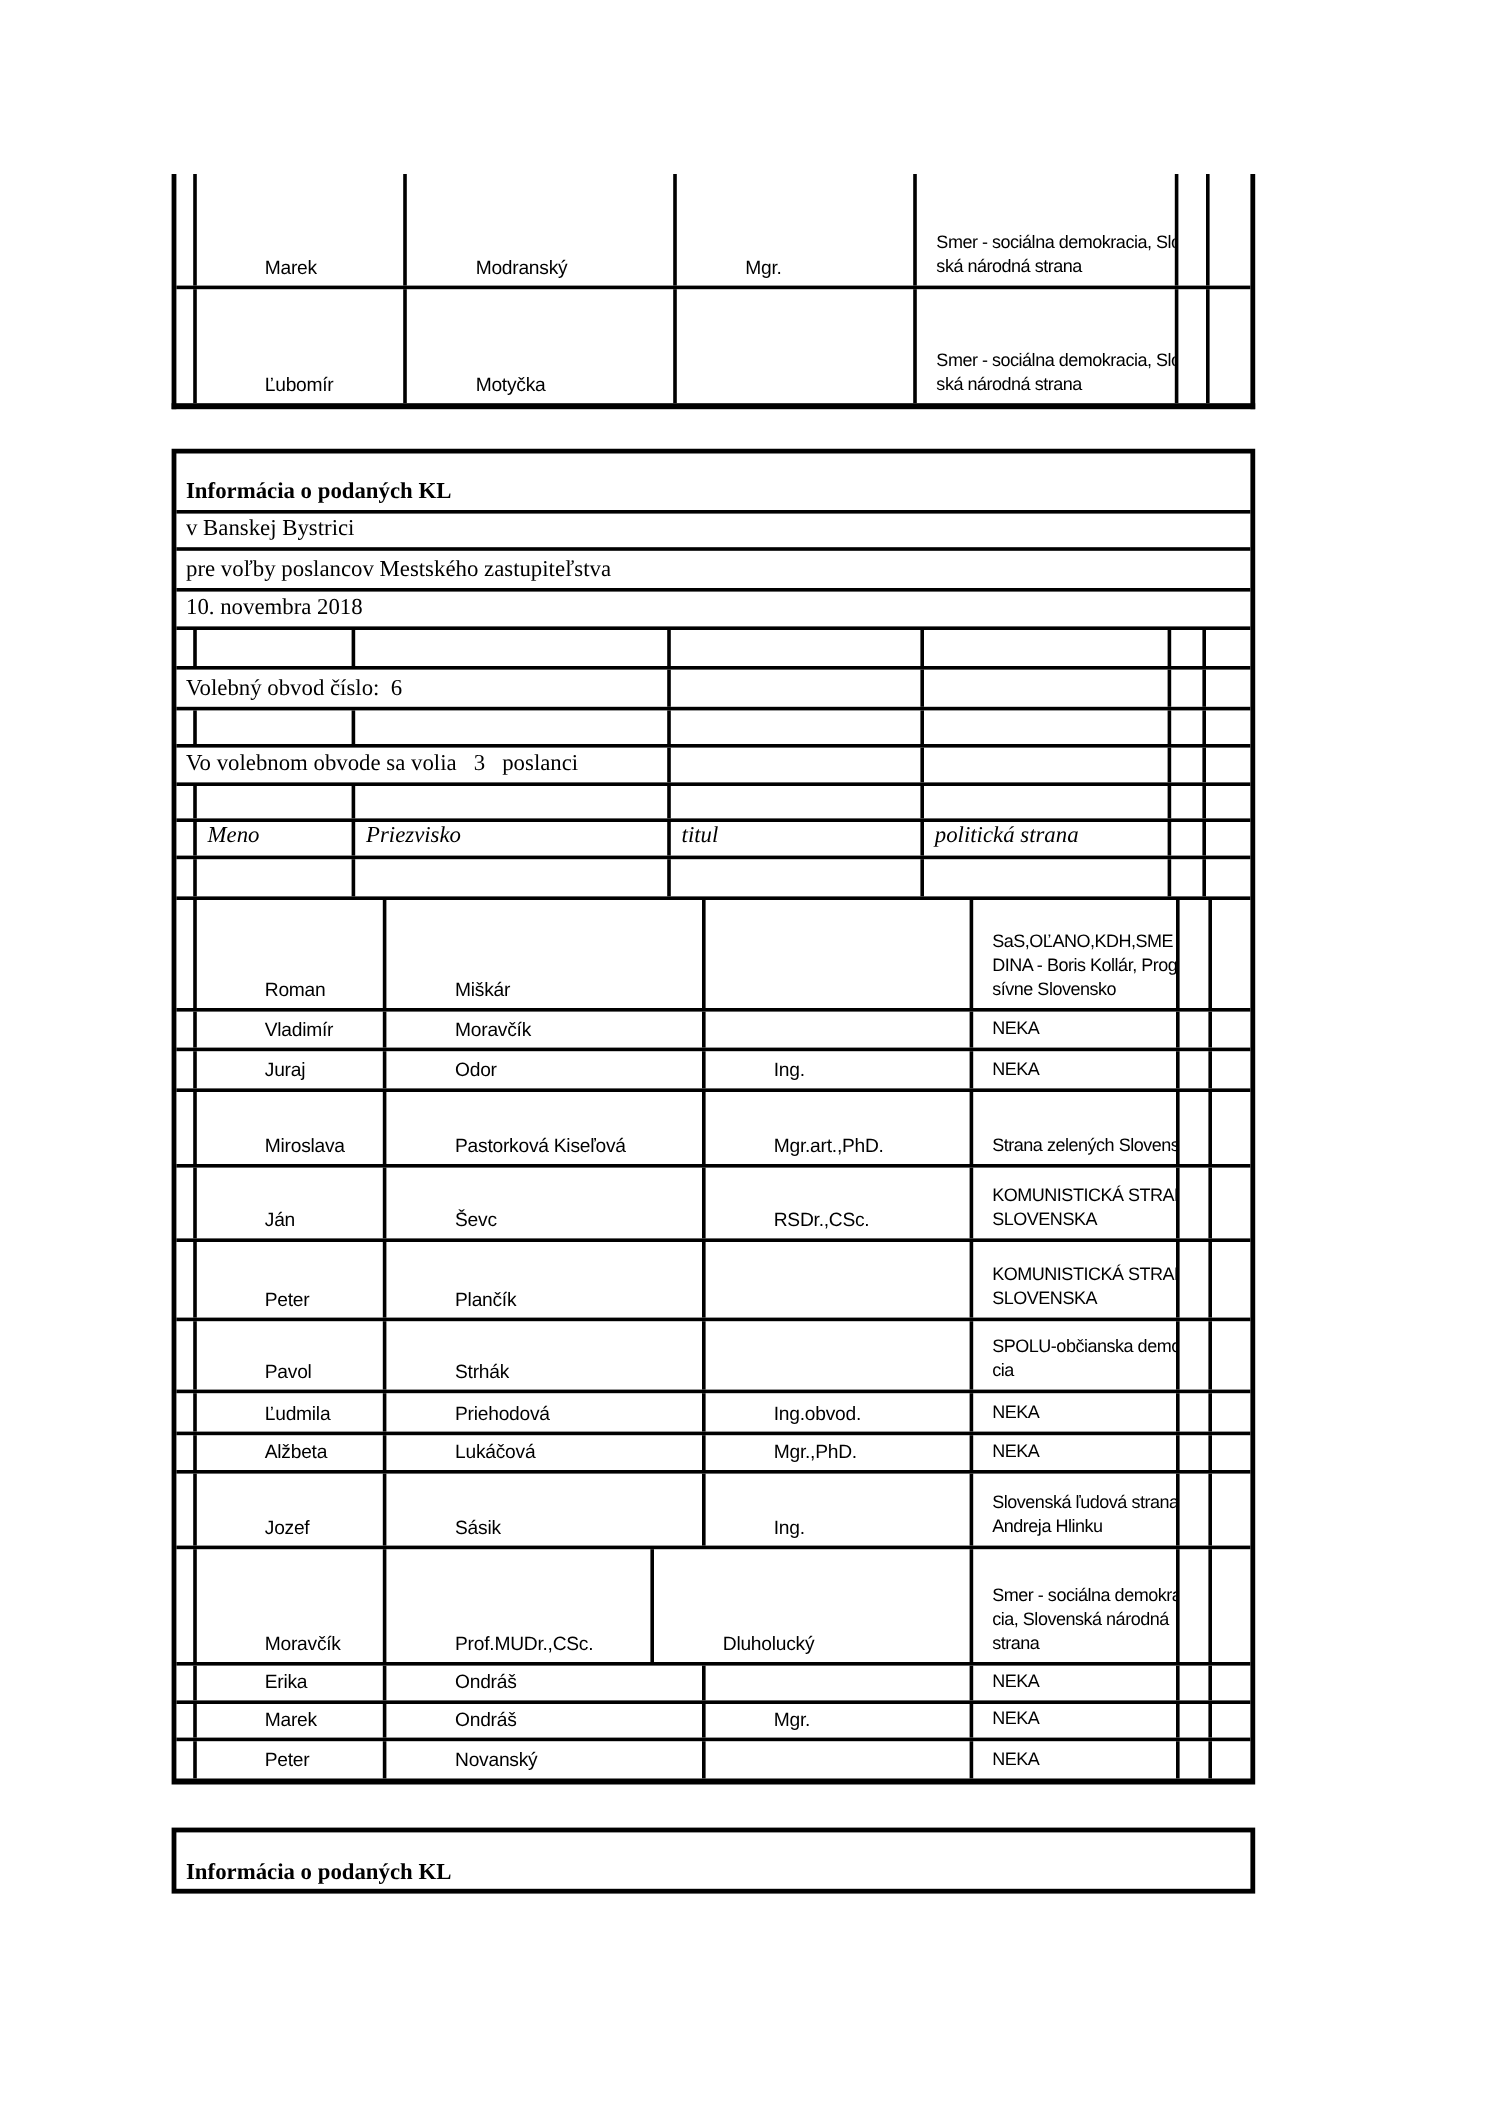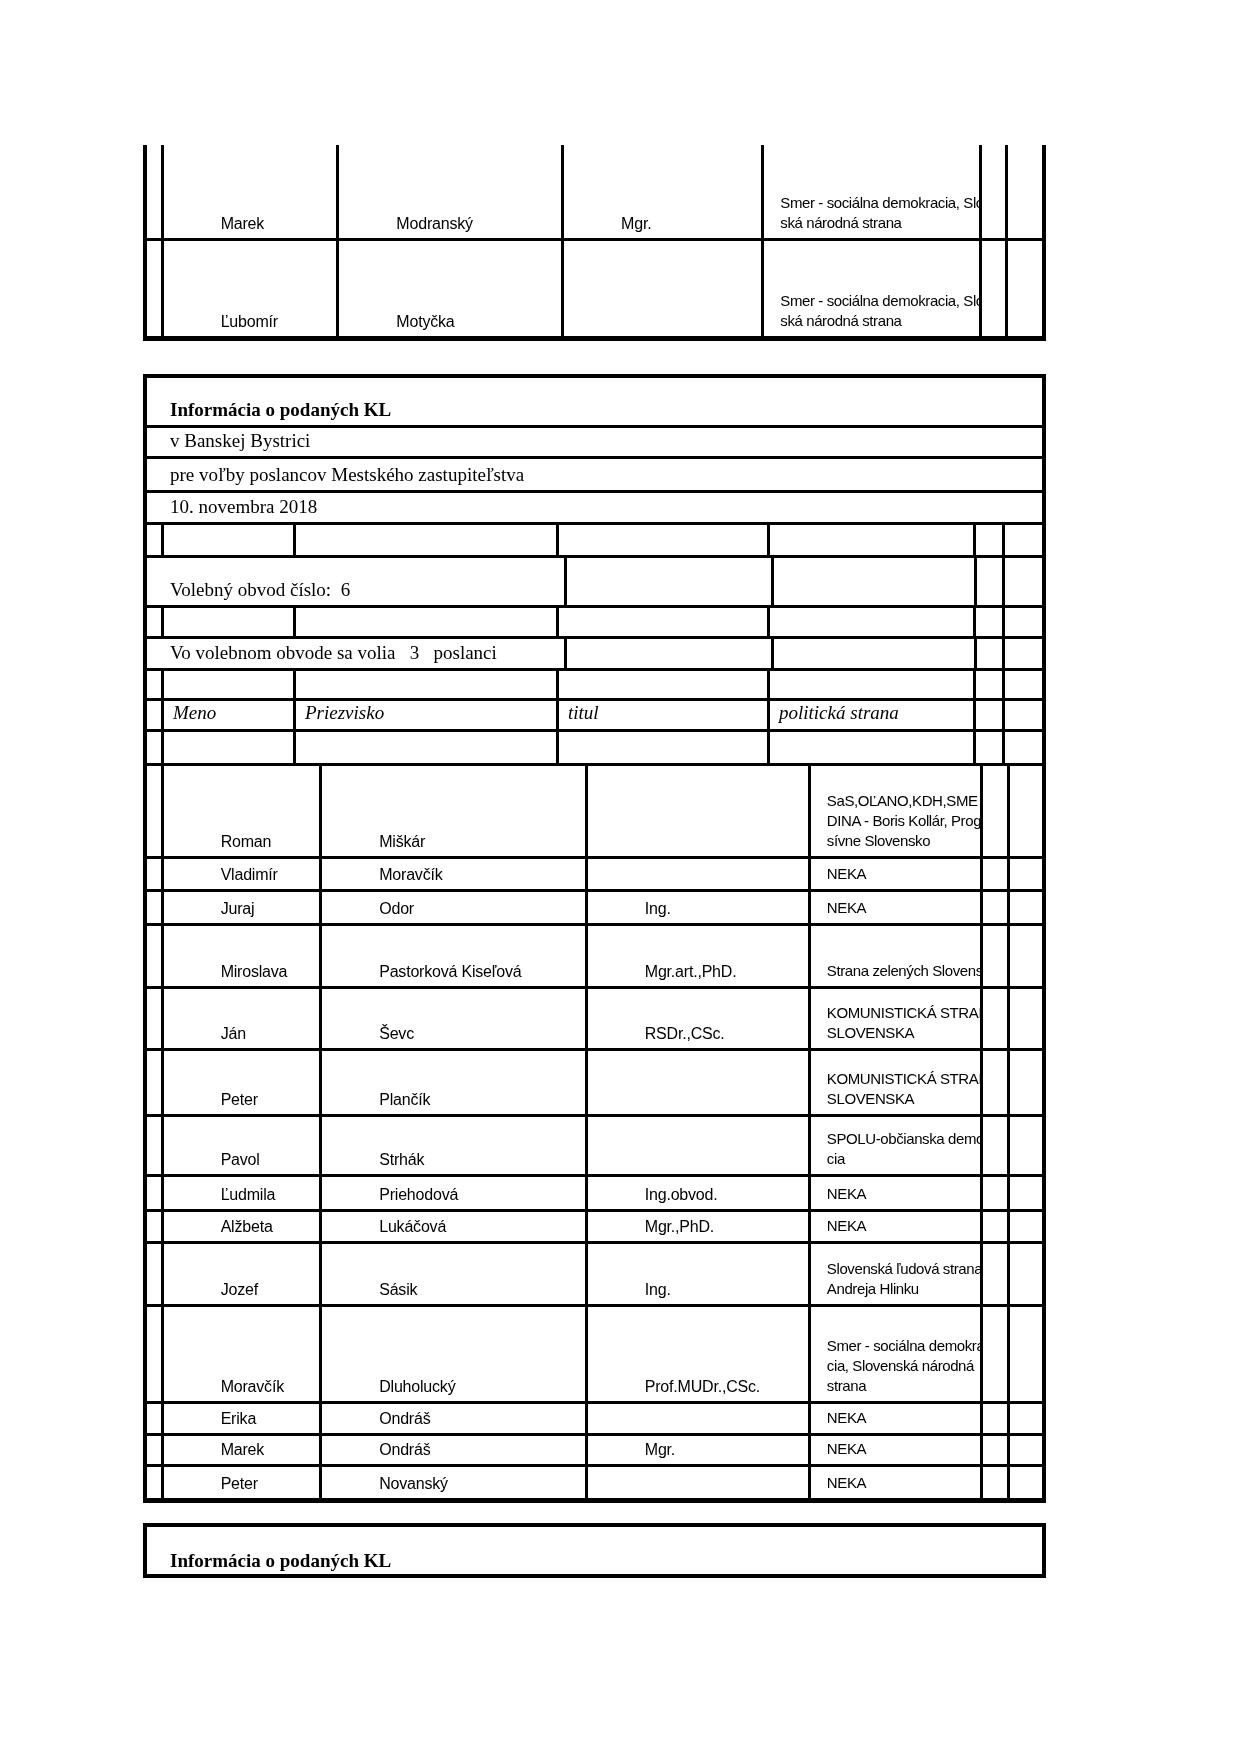--- a/index.html
+++ b/index.html
@@ -24,21 +24,21 @@
 
   
   .cg{width:17px} .cm{width:132px} .cp{width:263px} .ct{width:211px}
   .cs{width:206px} .cn1{width:29px} .cn2{width:37px}
   .cmerge{width:412px}
   .full{width:895px}
 
   
   .sans  { font:16px "Liberation Sans", sans-serif; letter-spacing:-0.2px; white-space:pre;margin-left:48px; }
   .party { font:15px/20px "Liberation Sans", sans-serif; letter-spacing:-0.4px; white-space:pre;padding-left:16px; }
-  .serif { font:19px "Liberation Serif", serif; white-space:pre; padding-left:8px; padding-bottom:4px;margin-left:15px; }
+  .serif { font:19px "Liberation Serif", serif; white-space:pre; padding-left:8px; padding-bottom:4px; }
   .it    { font:italic 19px "Liberation Serif", serif; white-space:pre; }
   .b     { font-weight:bold; }
 </style>
 </head>
 <body>
 
 <div class="page">
 
   <div id="t1" class="tbl">
     <div class="row" style="height:96px">
@@ -80,21 +80,21 @@
     <div class="row" style="height:33px">
       <div class="c cg"></div>
       <div class="c cm"></div>
       <div class="c cp"></div>
       <div class="c ct"></div>
       <div class="c cs"></div>
       <div class="c cn1"></div>
       <div class="c cn2"></div>
     </div>
 
-    <div class="row" style="height:50px">
+    <div class="row" style="height:34px">
       <div class="c cmerge serif">Volebný obvod číslo:  6</div>
       <div class="c ct"></div>
       <div class="c cs"></div>
       <div class="c cn1"></div>
       <div class="c cn2"></div>
     </div>
 
     <div class="row" style="height:31px">
       <div class="c cg"></div>
       <div class="c cm"></div>
@@ -235,22 +235,22 @@
       <div class="c cp sans">Sásik</div>
       <div class="c ct sans">Ing.</div>
       <div class="c cs party">Slovenská ľudová strana
 Andreja Hlinku</div>
       <div class="c cn1"></div>
       <div class="c cn2"></div>
     </div>
     <div class="row" style="height:97px">
       <div class="c cg"></div>
       <div class="c cm sans">Moravčík</div>
+      <div class="c ct sans">Prof.MUDr.,CSc.</div>
       <div class="c cp sans">Dluholucký</div>
-      <div class="c ct sans">Prof.MUDr.,CSc.</div>
       <div class="c cs party">Smer - sociálna demokra-
 cia, Slovenská národná
 strana</div>
       <div class="c cn1"></div>
       <div class="c cn2"></div>
     </div>
     <div class="row" style="height:32px">
       <div class="c cg"></div>
       <div class="c cm sans">Erika</div>
       <div class="c cp sans">Ondráš</div>

